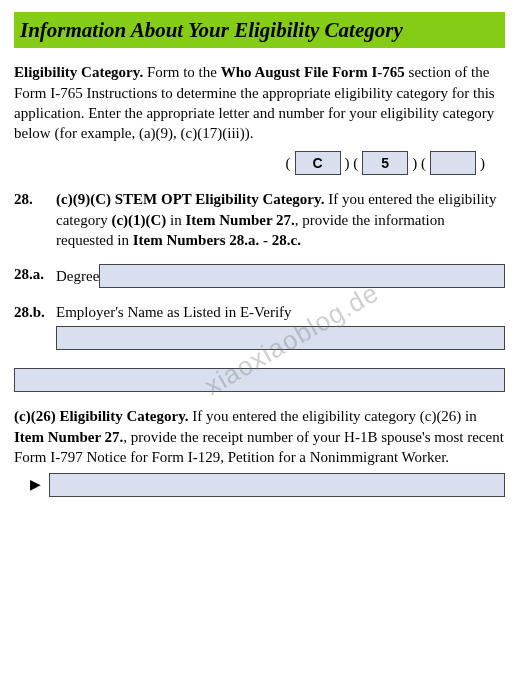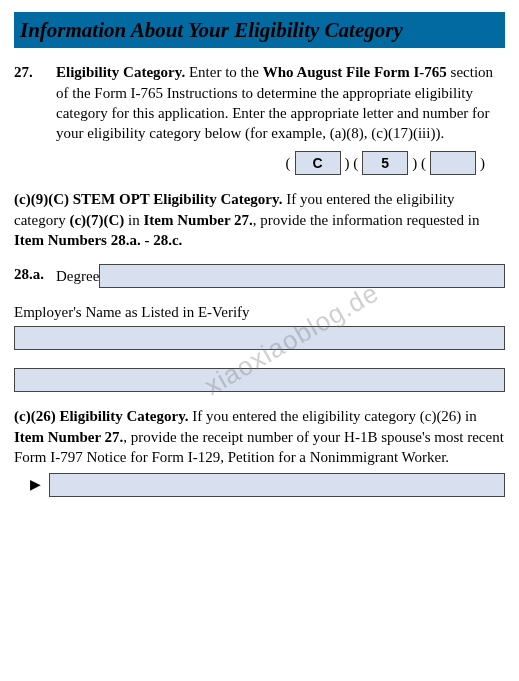--- a/index.html
+++ b/index.html
@@ -7,21 +7,21 @@
     font-family: "Times New Roman", Times, serif;
     font-size: 15px;
     color: #000;
     margin: 0;
     padding: 12px 14px;
     width: 519px;
     background: #fff;
     line-height: 1.35;
   }
   .section-header {
-    background: #0369a1;
+    background: #84cc16;
     font-style: italic;
     font-weight: bold;
     font-size: 21px;
     padding: 4px 6px;
     margin-bottom: 14px;
   }
   .item {
     display: flex;
     margin-bottom: 14px;
   }
@@ -97,50 +97,51 @@
 </head>
 <body>
 
 <div class="wrap">
 
 <div class="section-header">Information About Your Eligibility Category</div>
 
 <div class="watermark">xiaoxiaoblog.de</div>
 
 <div class="item">
-  <div class="item-num">27.</div>
   <div class="item-body">
-    <span><span class="bold">Eligibility Category.</span><span>  Enter to the </span><span class="bold">Who August File Form I-765</span><span> section of the Form I-765 Instructions to determine the appropriate eligibility category for this application. Enter the appropriate letter and number for your eligibility category below (for example, (a)(8), (c)(17)(iii)).</span></span>
+    <span><span class="bold">Eligibility Category.</span><span>  Form to the </span><span class="bold">Who August File Form I-765</span><span> section of the Form I-765 Instructions to determine the appropriate eligibility category for this application. Enter the appropriate letter and number for your eligibility category below (for example, (a)(9), (c)(17)(iii)).</span></span>
     <div class="cat-row">
       <span class="paren">(</span>
       <span class="small-field">C</span>
       <span class="paren">) (</span>
       <span class="small-field">5</span>
       <span class="paren">) (</span>
       <span class="small-field"></span>
       <span class="paren">)</span>
     </div>
   </div>
 </div>
 
 <div class="item">
+  <div class="item-num">28.</div>
   <div class="item-body">
-    <span><span class="bold">(c)(9)(C) STEM OPT Eligibility Category.</span><span>  If you entered the eligibility category </span><span class="bold">(c)(7)(C)</span><span> in </span><span class="bold">Item Number 27.</span><span>, provide the information requested in </span><span class="bold">Item Numbers 28.a. - 28.c.</span></span>
+    <span><span class="bold">(c)(9)(C) STEM OPT Eligibility Category.</span><span>  If you entered the eligibility category </span><span class="bold">(c)(1)(C)</span><span> in </span><span class="bold">Item Number 27.</span><span>, provide the information requested in </span><span class="bold">Item Numbers 28.a. - 28.c.</span></span>
   </div>
 </div>
 
 <div class="item">
   <div class="item-num">28.a.</div>
   <div class="item-body inline-row">
     <span>Degree</span>
     <div class="text-field"></div>
   </div>
 </div>
 
 <div class="item">
+  <div class="item-num">28.b.</div>
   <div class="item-body">
     <div>Employer's Name as Listed in E-Verify</div>
     <div class="full-field"></div>
   </div>
 </div>
 
 <div class="item">
   <div class="item-body">
     <div class="full-field"></div>
   </div>

